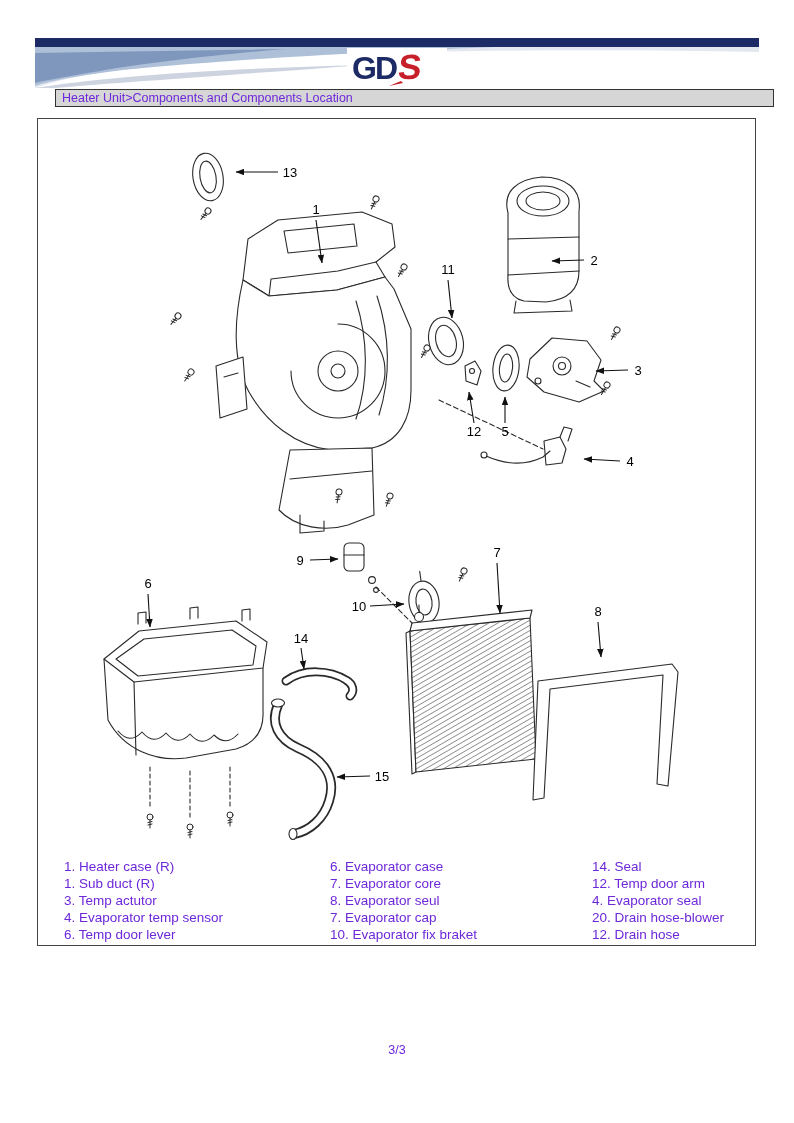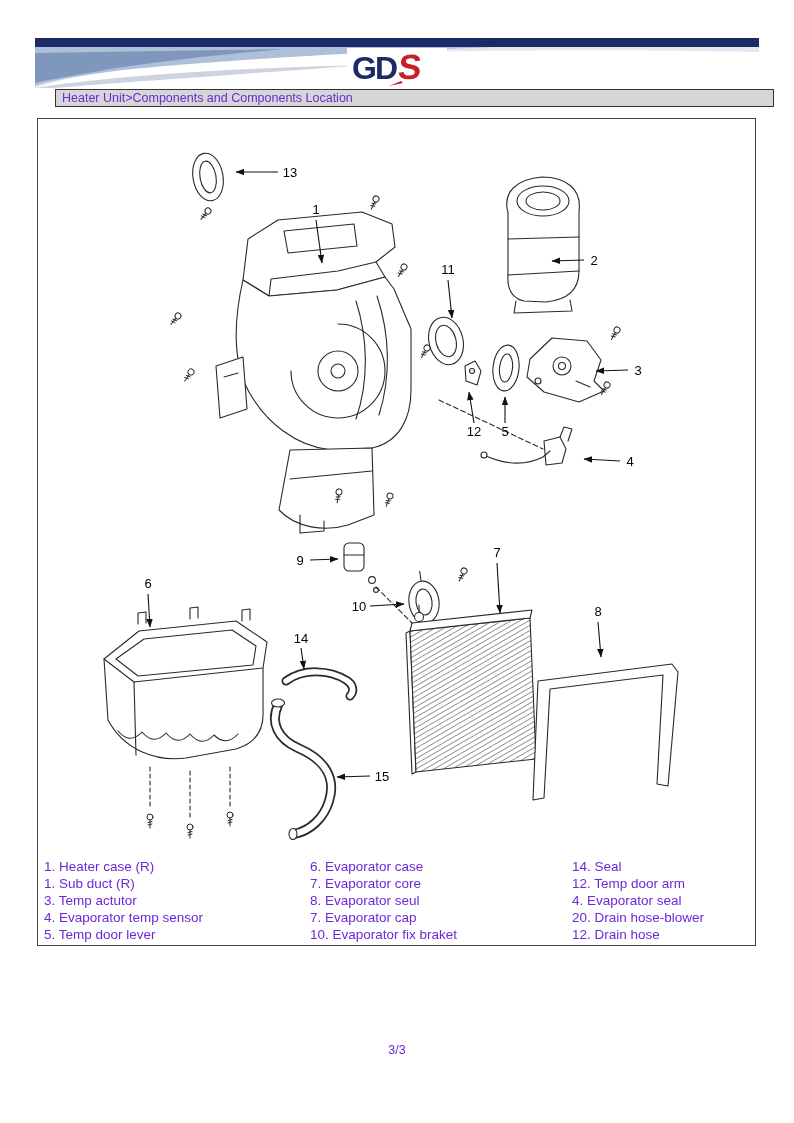--- a/index.html
+++ b/index.html
@@ -45,20 +45,21 @@
     width: 719px; height: 828px;
     border: 1px solid #444;
     background: #fff;
   }
   .diagram-svg { display: block; width: 716px; height: 736px; }
   .diagram-svg text { font-family: "Liberation Sans", sans-serif; font-size: 13px; fill: #000; }
   .legend {
     display: flex;
     padding: 3px 0 0 6px;
     font-size: 13.5px;
+    margin-left: 20px;
   }
   .legend-col-1 { width: 266px; }
   .legend-col-2 { width: 262px; }
   .legend-col-3 { flex: 1; }
   .legend-item { line-height: 17px; white-space: nowrap; }
   .page-number {
     position: absolute; left: 0; top: 1043px;
     width: 100%; text-align: center;
     font-size: 12.5px;
   }
@@ -282,21 +283,21 @@
         <text x="344" y="662">15</text>
       </g>
     </svg>
 
     <div class="legend">
       <div class="legend-col-1">
         <div class="legend-item">1. Heater case (R)</div>
         <div class="legend-item">1. Sub duct (R)</div>
         <div class="legend-item">3. Temp actutor</div>
         <div class="legend-item">4. Evaporator temp sensor</div>
-        <div class="legend-item">5. Temp door lever</div>
+        <div class="legend-item">6. Temp door lever</div>
       </div>
       <div class="legend-col-2">
         <div class="legend-item">6. Evaporator case</div>
         <div class="legend-item">7. Evaporator core</div>
         <div class="legend-item">8. Evaporator seul</div>
         <div class="legend-item">7. Evaporator cap</div>
         <div class="legend-item">10. Evaporator fix braket</div>
       </div>
       <div class="legend-col-3">
         <div class="legend-item">14. Seal</div>

